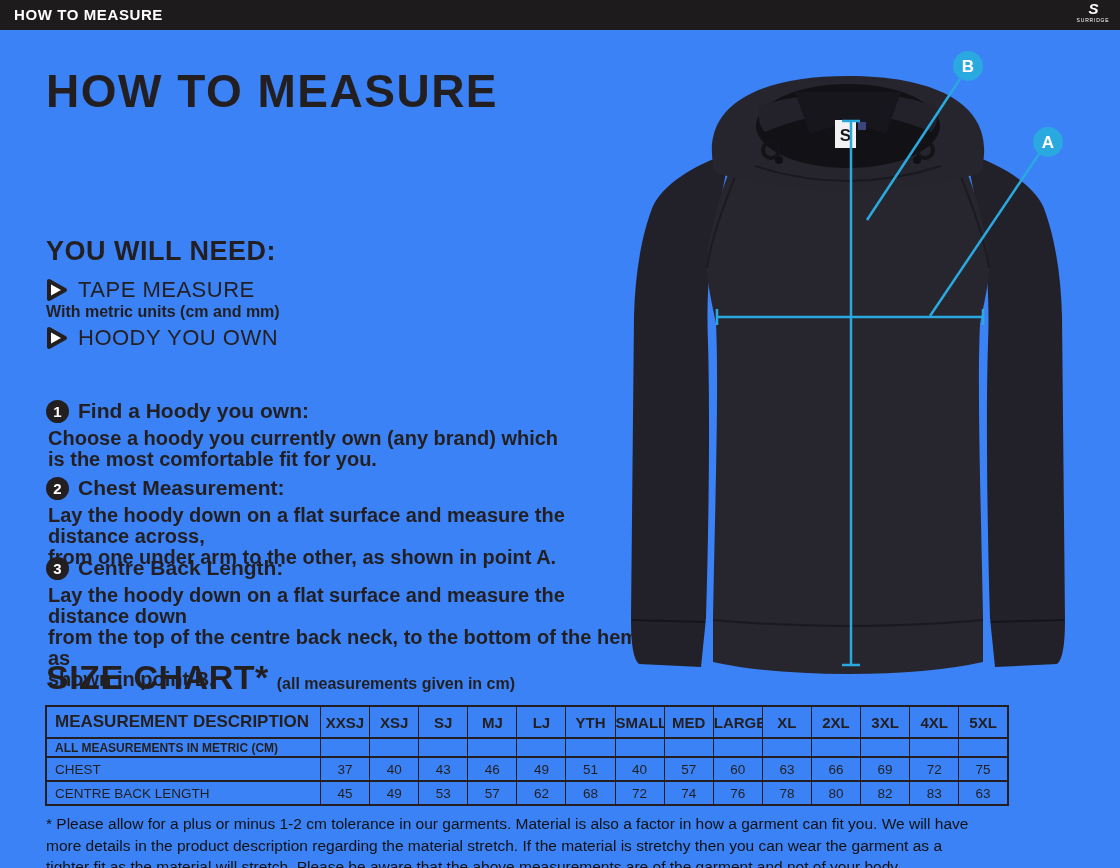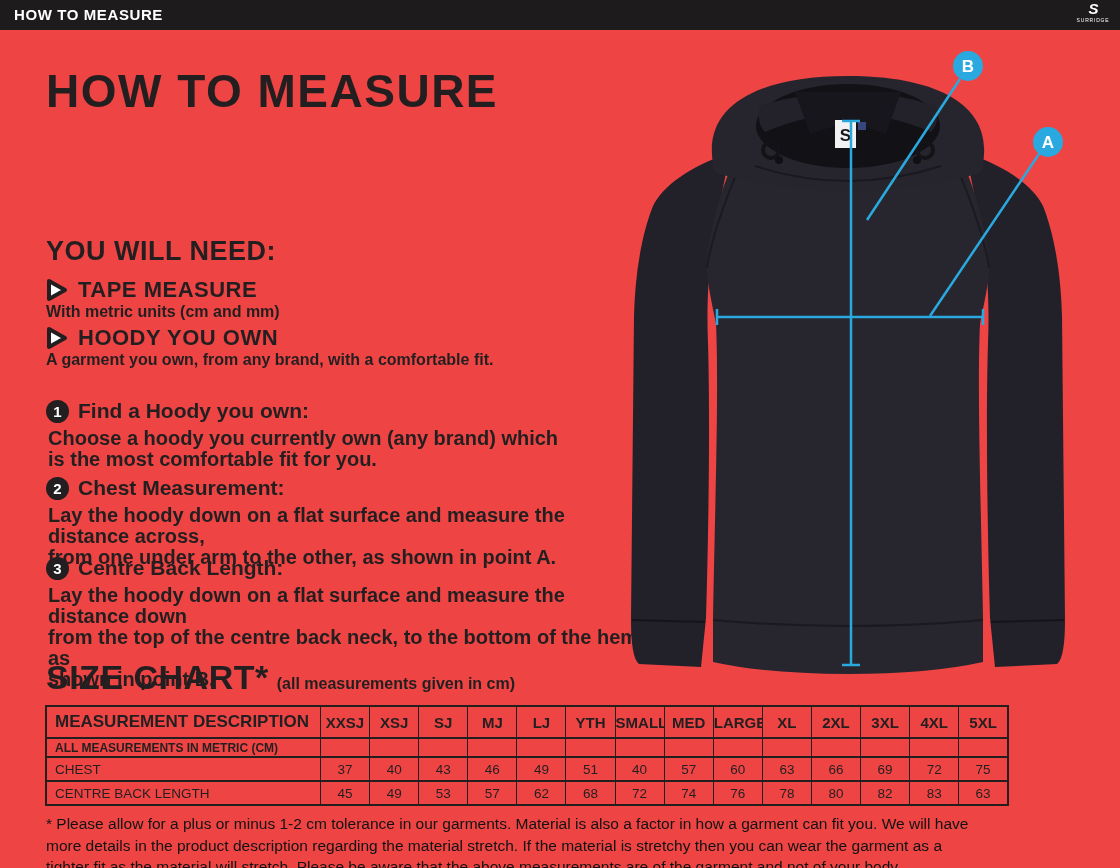--- a/index.html
+++ b/index.html
@@ -1,37 +1,37 @@
 <!DOCTYPE html>
 <html><head>
 <meta charset="utf-8">
 <style>
   html,body{margin:0;padding:0;background:#fff;}
-  #page{position:relative;width:1120px;height:868px;background:#ef4444;overflow:hidden;
+  #page{position:relative;width:1120px;height:868px;background:#3b82f6;overflow:hidden;
         font-family:"Liberation Sans",sans-serif;color:#231f20;}
 
   
   .topbar{position:absolute;left:0;top:0;width:1120px;height:30px;background:#1d1b1b;}
   .topbar-title{position:absolute;left:14px;top:0;line-height:30px;color:#fff;
         font-size:15px;font-weight:bold;letter-spacing:.6px;}
   .brand{position:absolute;right:7px;top:1px;width:40px;text-align:center;color:#fff;}
   .brand-s{font-size:15px;font-weight:bold;line-height:16px;font-style:italic;letter-spacing:-1px;}
   .brand-word{font-size:5px;letter-spacing:.8px;line-height:7px;}
 
   
   .h1{position:absolute;left:46px;top:68px;font-size:46px;font-weight:800;
       letter-spacing:1.5px;line-height:1;}
   .notice{position:absolute;left:48px;top:140px;width:478px;height:88px;box-sizing:border-box;
       border:2.5px solid #231f20;padding:12px 15px;font-size:20.5px;font-weight:bold;
       line-height:31px;white-space:pre-line;}
   .ywn-h{position:absolute;left:46px;top:236px;font-size:27px;font-weight:800;letter-spacing:.5px;}
 
   .need-row{position:absolute;left:46px;display:flex;align-items:center;}
   .need-row .tri{width:22px;height:24px;flex:0 0 auto;}
-  .need-label{margin-left:10px;font-size:22px;font-weight:700;letter-spacing:.5px;}
+  .need-label{margin-left:10px;font-size:22px;font-weight:400;letter-spacing:.5px;}
   .need-desc{position:absolute;left:46px;font-size:16px;font-weight:bold;}
 
   .step-row{position:absolute;left:46px;display:flex;align-items:center;}
   .step-num{width:23px;height:23px;border-radius:50%;background:#231f20;color:#fff;
       font-size:15px;font-weight:bold;display:flex;align-items:center;justify-content:center;flex:0 0 auto;}
   .step-title{margin-left:9px;font-size:21px;font-weight:800;}
   .step-desc{position:absolute;left:48px;width:600px;font-size:20px;font-weight:bold;
       line-height:21px;white-space:pre-line;}
 
   .sc-h{position:absolute;left:46px;top:658px;display:flex;align-items:baseline;}
@@ -78,21 +78,20 @@
     <span class="need-label">TAPE MEASURE</span>
   </div>
   <div class="need-desc" style="top:303px;">With metric units (cm and mm)</div>
 
   <div class="need-row" style="top:325px;">
     <svg class="tri" viewBox="0 0 22 24">
       <polygon points="3,3 19,12 3,21" fill="#ffffff" stroke="#231f20" stroke-width="4" stroke-linejoin="round"></polygon>
     </svg>
     <span class="need-label">HOODY YOU OWN</span>
   </div>
-  <div class="need-desc" style="top:351px;">A garment you own, from any brand, with a comfortable fit.</div>
 
   <div class="step-row" style="top:399px;">
     <span class="step-num">1</span>
     <span class="step-title">Find a Hoody you own:</span>
   </div>
   <div class="step-desc" style="top:428px;">Choose a hoody you currently own (any brand) which
 is the most comfortable fit for you.</div>
 
   <div class="step-row" style="top:476px;">
     <span class="step-num">2</span>

